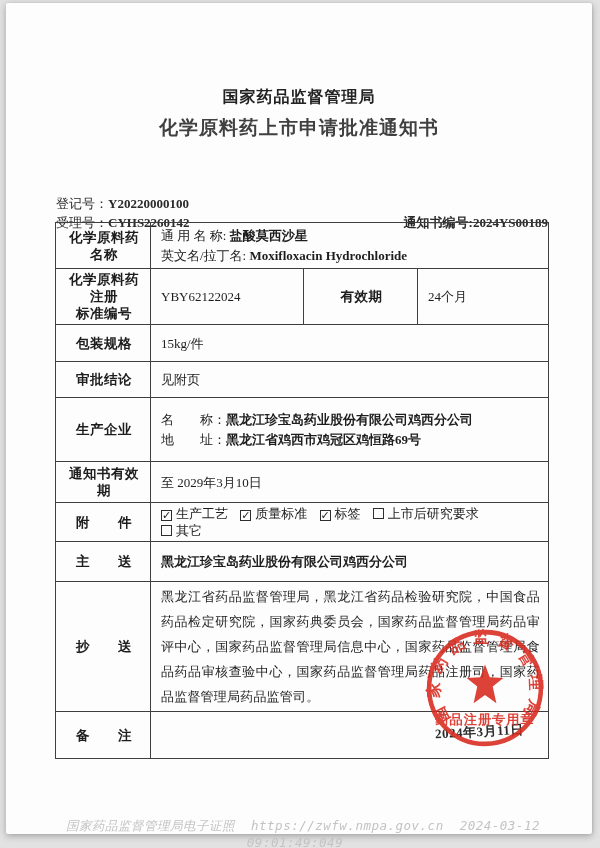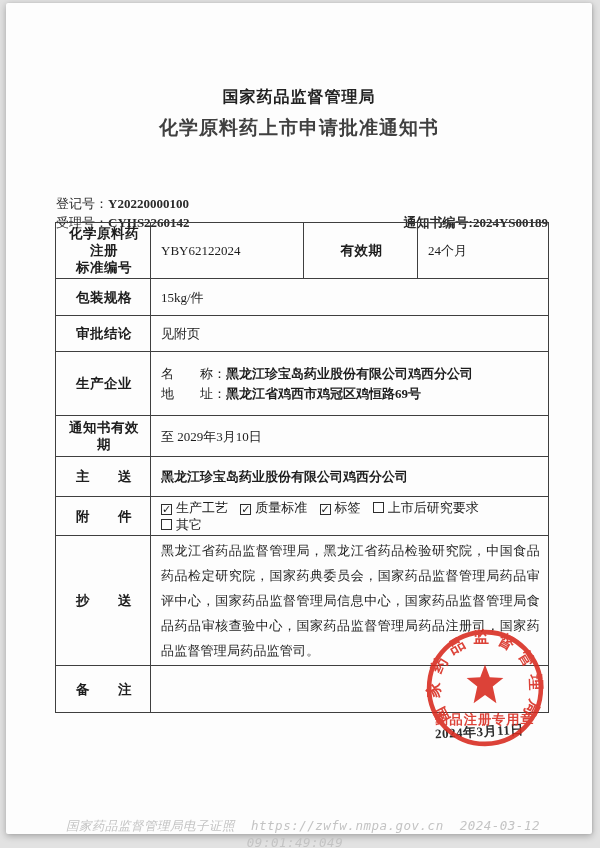--- a/index.html
+++ b/index.html
@@ -86,20 +86,27 @@
 
   <table class="main">
     <colgroup>
         <col style="width:95px">
         <col style="width:153px">
         <col style="width:114px">
         <col style="width:131px">
       </colgroup>
 
     <tbody>
+        <tr style="height:46px">
+      <td class="lbl">化学原料药名称</td>
+      <td colspan="3" class="two-line">
+        <div><span>通 用 名 称: </span><span class="bold-val">盐酸莫西沙星</span></div>
+        <div><span>英文名/拉丁名: </span><span class="bold-val">Moxifloxacin Hydrochloride</span></div>
+      </td>
+    </tr>
 
     <tr style="height:38px">
       <td class="lbl">
         <div>化学原料药注册</div>
         <div>标准编号</div>
       </td>
       <td>YBY62122024</td>
       <td class="lbl">有效期</td>
       <td>24个月</td>
     </tr>
@@ -121,34 +128,34 @@
         <div><span>名　　称：</span><span class="bold-val">黑龙江珍宝岛药业股份有限公司鸡西分公司</span></div>
         <div><span>地　　址：</span><span class="bold-val">黑龙江省鸡西市鸡冠区鸡恒路69号</span></div>
       </td>
     </tr>
 
     <tr style="height:41px">
       <td class="lbl">通知书有效期</td>
       <td colspan="3">至 2029年3月10日</td>
     </tr>
 
-    <tr style="height:40px">
-      <td class="lbl">主　　送</td>
-      <td colspan="3" class="bold-val">黑龙江珍宝岛药业股份有限公司鸡西分公司</td>
-    </tr>
-
     <tr style="height:31px">
       <td class="lbl">附　　件</td>
       <td colspan="3">
         <span class="att-item"><span class="cb checked">✓</span><span>生产工艺</span></span>
         <span class="att-item"><span class="cb checked">✓</span><span>质量标准</span></span>
         <span class="att-item"><span class="cb checked">✓</span><span>标签</span></span>
         <span class="att-item"><span class="cb"></span><span>上市后研究要求</span></span>
         <span class="att-item"><span class="cb"></span><span>其它</span></span>
       </td>
+    </tr>
+
+    <tr style="height:40px">
+      <td class="lbl">主　　送</td>
+      <td colspan="3" class="bold-val">黑龙江珍宝岛药业股份有限公司鸡西分公司</td>
     </tr>
 
     <tr style="height:70px">
       <td class="lbl">抄　　送</td>
       <td colspan="3">
             <div class="cc-text">黑龙江省药品监督管理局，黑龙江省药品检验研究院，中国食品药品检定研究院，国家药典委员会，国家药品监督管理局药品审评中心，国家药品监督管理局信息中心，国家药品监督管理局食品药品审核查验中心，国家药品监督管理局药品注册司，国家药品监督管理局药品监管司。</div>
           </td>
     </tr>
 
     <tr style="height:47px">

